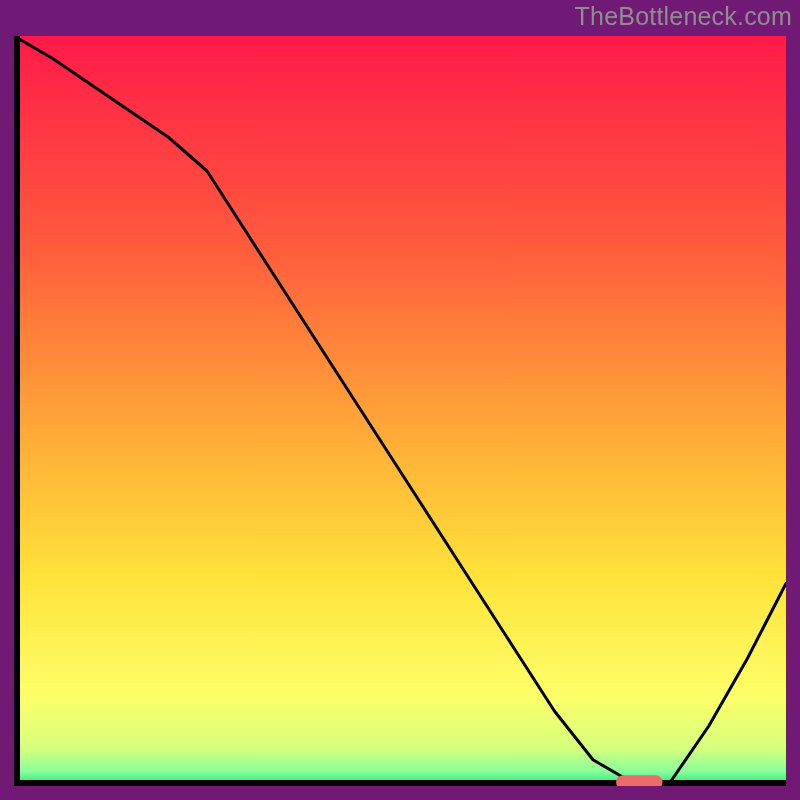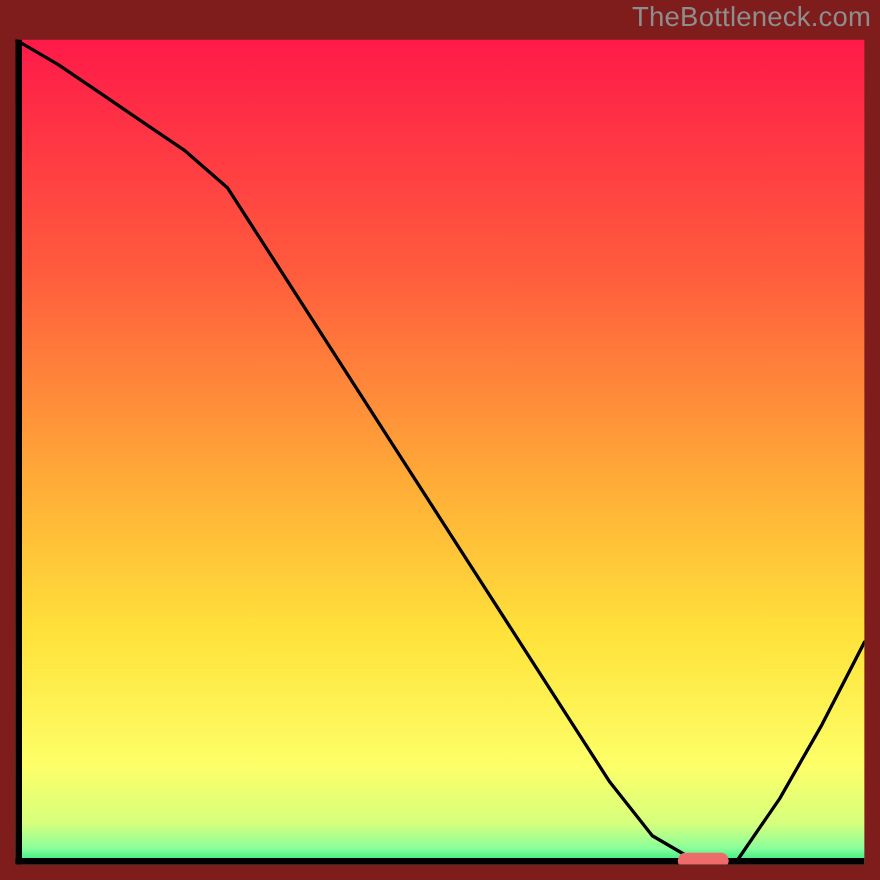--- a/index.html
+++ b/index.html
@@ -8,21 +8,21 @@
     width: 800px;
     height: 800px;
     overflow: hidden;
     background: #000;
     font-family: Arial, Helvetica, sans-serif;
   }
   .wrap {
     position: relative;
     width: 800px;
     height: 800px;
-    background: #7f1d1d;
+    background: #701a75;
   }
   .watermark {
     position: absolute;
     top: 2px;
     right: 8px;
     font-size: 25px;
     color: #8e8e8e;
     font-weight: 500;
     letter-spacing: 0.2px;
   }

